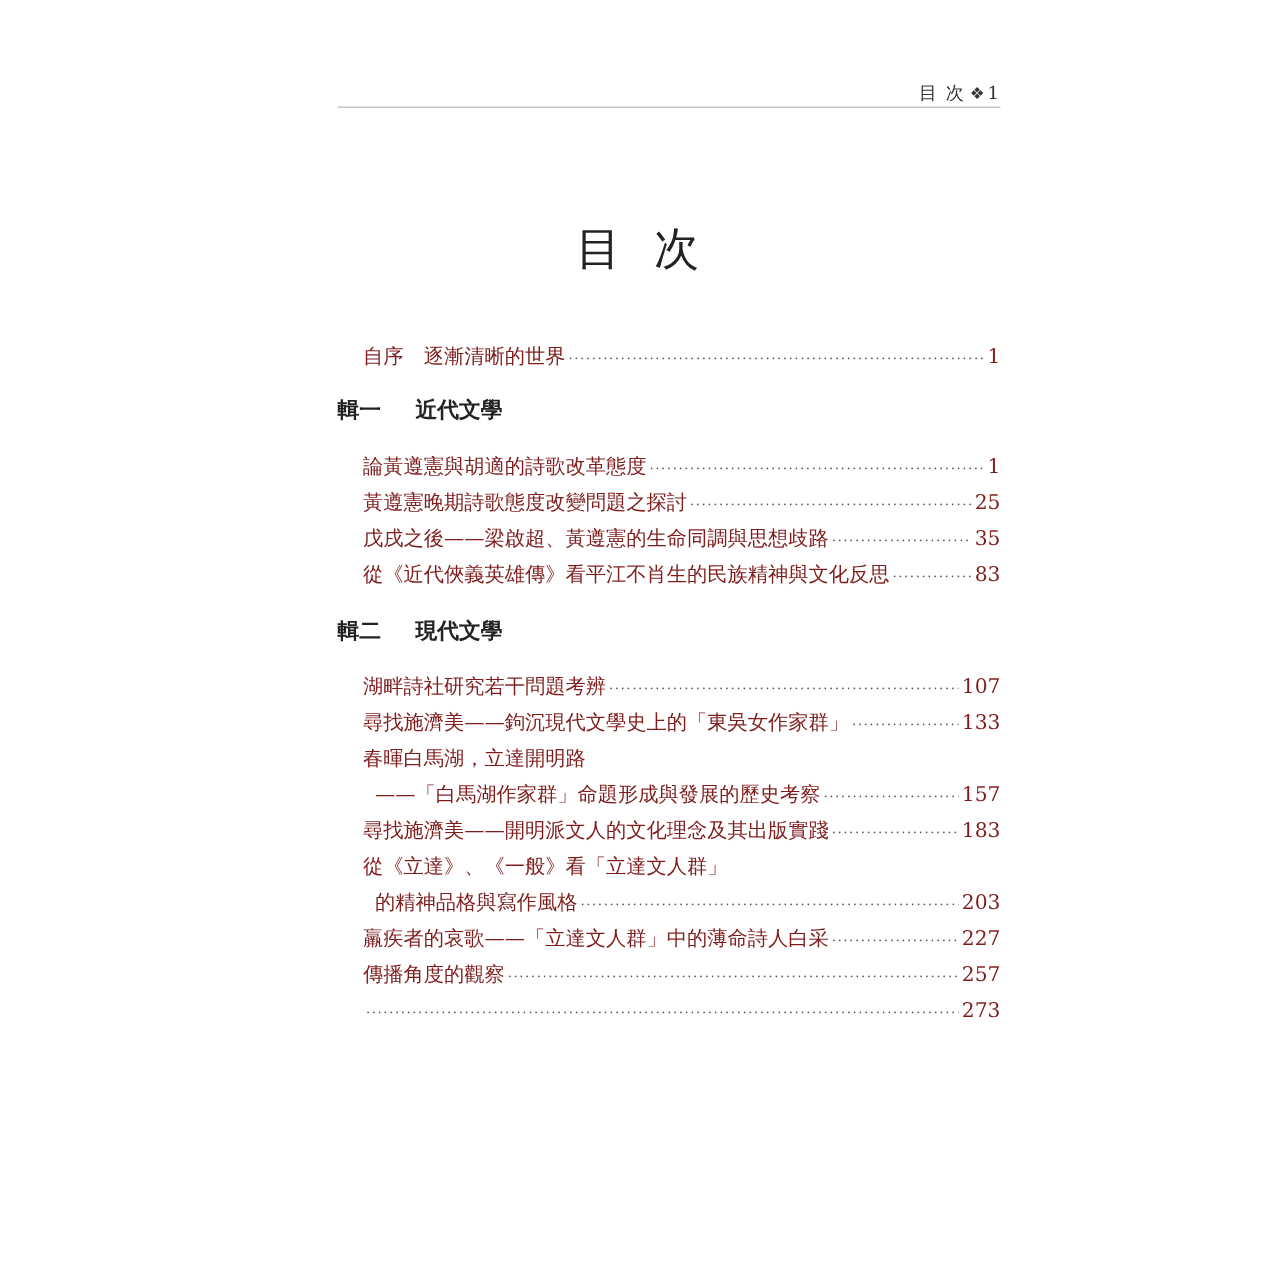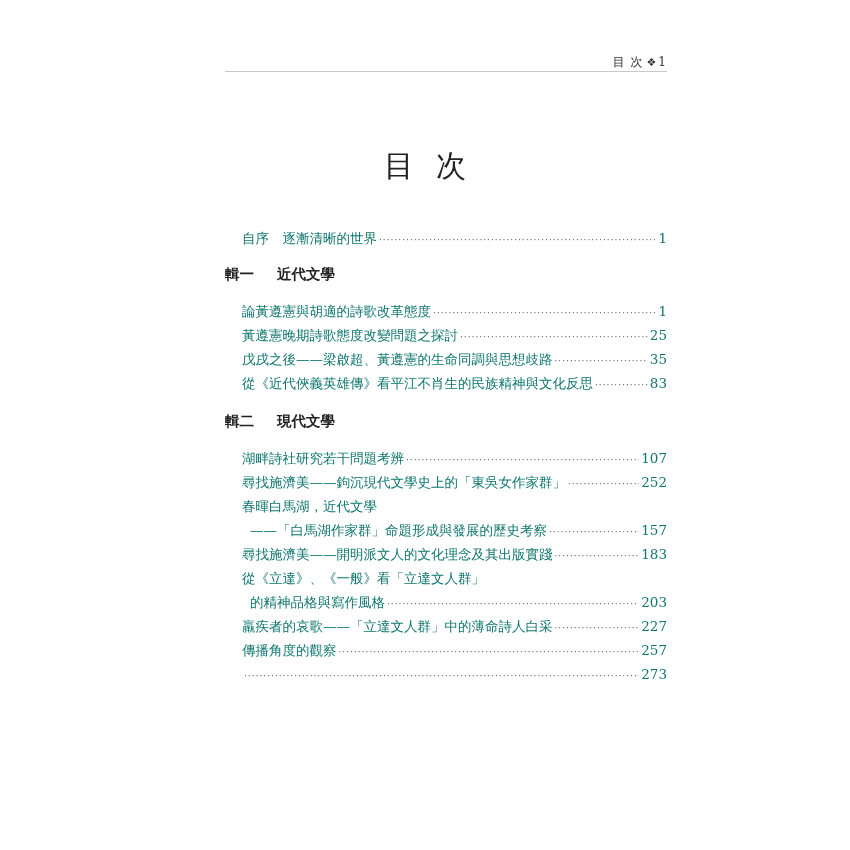--- a/index.html
+++ b/index.html
@@ -56,21 +56,21 @@
       left: 225px;
       top: 226px;
       width: 442px;
     }
     .toc-row {
       display: flex;
       align-items: baseline;
       font-size: 13.5px;
       height: 24px;
       line-height: 24px;
-      color: #0f766e;
+      color: #7f1d1d;
     }
     .toc-row .title {
       white-space: nowrap;
     }
     .toc-row .leader {
       flex: 1;
       overflow: hidden;
       white-space: nowrap;
       color: #555;
       font-size: 9px;
@@ -160,24 +160,24 @@
   <div class="gap-b"></div>
 
   <div class="toc-row indent-entry">
     <span class="title">湖畔詩社研究若干問題考辨</span>
     <span class="leader"></span>
     <span class="page">107</span>
   </div>
   <div class="toc-row indent-entry">
     <span class="title">尋找施濟美——鉤沉現代文學史上的「東吳女作家群」</span>
     <span class="leader"></span>
-    <span class="page">252</span>
+    <span class="page">133</span>
   </div>
   <div class="toc-row indent-entry nopage">
-    <span class="title">春暉白馬湖，近代文學</span>
+    <span class="title">春暉白馬湖，立達開明路</span>
 
   </div>
   <div class="toc-row cont">
     <span class="title">——「白馬湖作家群」命題形成與發展的歷史考察</span>
     <span class="leader"></span>
     <span class="page">157</span>
   </div>
   <div class="toc-row indent-entry">
     <span class="title">尋找施濟美——開明派文人的文化理念及其出版實踐</span>
     <span class="leader"></span>

